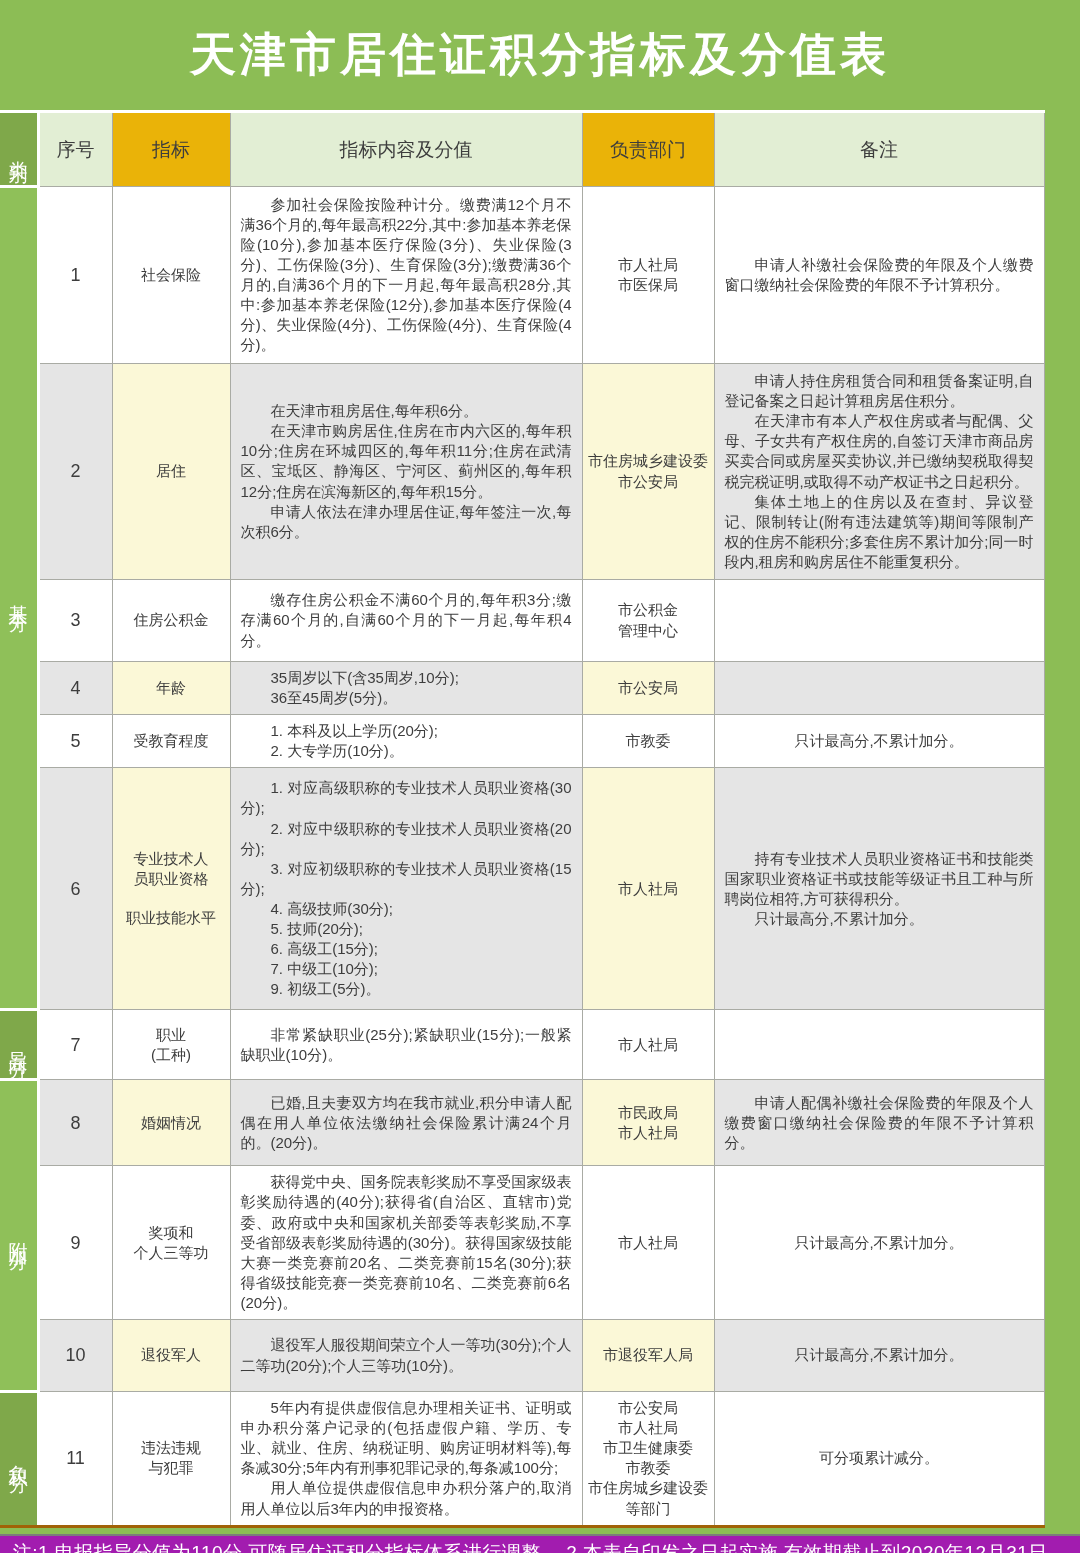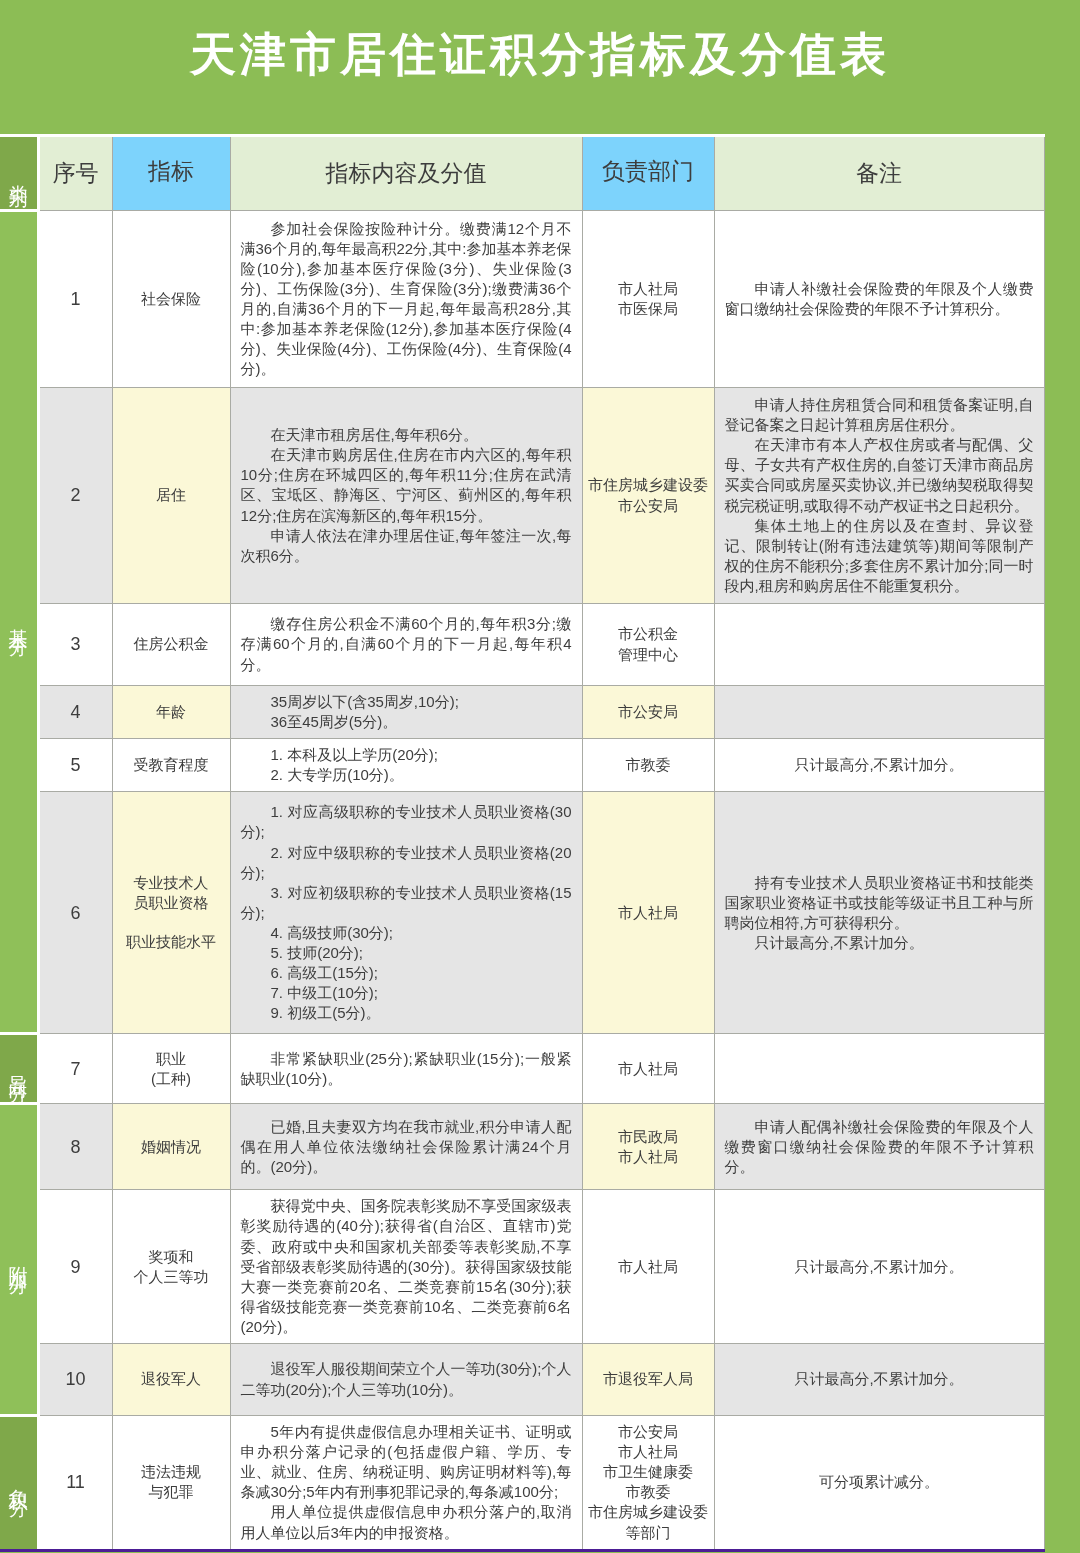--- a/index.html
+++ b/index.html
@@ -4,45 +4,45 @@
 <style>
   * { margin:0; padding:0; box-sizing:border-box; }
   html,body { width:1080px; }
   body {
     height:1553px;
     background:#8cbd55;
     font-family:"Liberation Sans", sans-serif;
     color:#3d3d3d;
     overflow:hidden;
   }
-  .page { width:1080px; height:1553px; display:flex; flex-direction:column;gap:24px; }
+  .page { width:1080px; height:1553px; display:flex; flex-direction:column; }
 
   .title-bar {
     height:110px; flex:0 0 110px;
     display:flex; align-items:center; justify-content:center;
   }
   .title-text {
     color:#ffffff; font-size:46px; font-weight:bold; letter-spacing:4px;
   }
 
   .table-wrap { flex:1 1 auto; padding:0 36px 6px 0; }
 
   table { width:100%; border-collapse:collapse; table-layout:fixed; }
   th, td {
     border:1px solid #a9aba4;
     font-size:15px; line-height:1.34;
     vertical-align:middle;
     background:#ffffff;
   }
   thead th {
-    font-size:23px; font-weight:normal; text-align:center;
+    font-size:19px; font-weight:normal; text-align:center;
     border-top:3px solid #ffffff;
   }
   th.h-green { background:#e2eed4; }
-  th.h-yellow { background:#7dd3fc;font-family:Liberation Mono, monospace; }
+  th.h-yellow { background:#eab308; }
 
   
   td.cat, th.cat {
     border:3px solid #ffffff; border-left:none;
     color:#ffffff; text-align:center; font-size:19px;
   }
   .cat.light { background:#8fc059; }
   .cat.dark  { background:#7fa84a; }
   .vtext {
     writing-mode:vertical-rl; text-orientation:upright;
@@ -55,21 +55,21 @@
 
   td.no { text-align:center; font-size:18px; }
   td.indicator { text-align:center; padding:4px 4px; }
   td.indicator .spacer { height:1.25em; }
   td.content { padding:6px 10px; text-align:justify; }
   td.dept { text-align:center; padding:4px 2px; }
   td.remark { padding:6px 10px; text-align:justify; }
   td.remark.center { text-align:center; }
   p.para { text-indent:2em; }
   tbody td { border-bottom-color:#a9aba4; }
-  tbody tr:last-child td { border-bottom:3px solid #4c1d95; }
+  tbody tr:last-child td { border-bottom:3px solid #a16207; }
 
   .footer-bar {
     flex:0 0 37px; height:37px;
     background:#a21caf; border-top:2px solid #7c7c7c;
     display:flex; align-items:center; justify-content:center;
   }
   .footer-text { color:#ffffff; font-size:19px; letter-spacing:0.5px; }
 </style>
 </head>
 <body>

